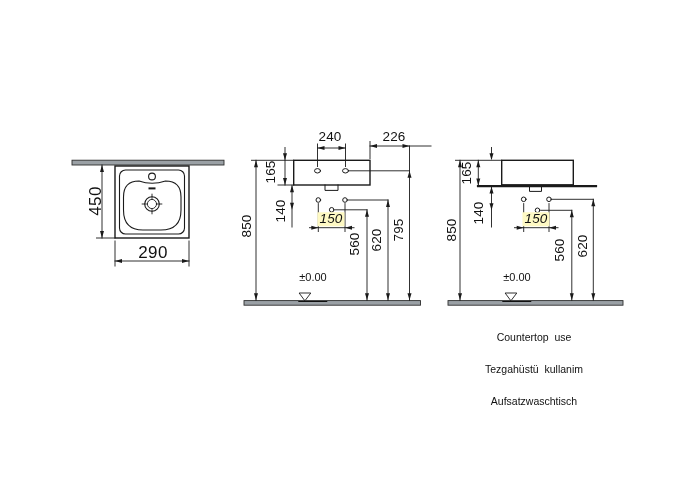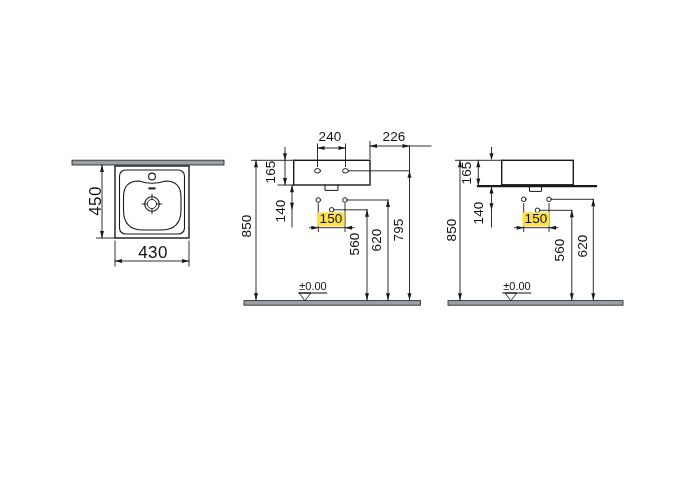--- a/index.html
+++ b/index.html
@@ -3,22 +3,22 @@
 <meta charset="utf-8">
 <style>
   html,body{margin:0;padding:0;background:#ffffff;}
   .canvas{position:relative;width:700px;height:494px;background:#ffffff;overflow:hidden;
           font-family:"Liberation Sans","DejaVu Sans",sans-serif;}
   .canvas svg{position:absolute;left:0;top:0;}
   .lbl{position:absolute;color:#111;transform:translate(-50%,-50%);white-space:pre;line-height:1;}
   .rot{transform:translate(-50%,-50%) rotate(-90deg);}
   .dim{font-size:13.5px;letter-spacing:.2px;}
   .dim-lg{font-size:17px;letter-spacing:.3px;}
-  .mask{background:#fde047;padding:0 2px;}
-  .datum{font-size:11px;border-bottom:1.2px solid #111;padding:0 1px 1px;}
+  .mask{background:#fef9c3;padding:0 2px;font-style:italic;}
+  .datum{font-size:11px;border-bottom:1.2px solid #111;padding:0 1px 18px;}
   .caption{position:absolute;transform:translateX(-50%);text-align:center;color:#111;
            font-size:10.5px;line-height:10.6px;white-space:pre;}
 </style>
 </head>
 <body>
 
 <div class="canvas">
 
 <svg width="700" height="494" viewBox="0 0 700 494">
   <g stroke="#1a1a1a" fill="none" stroke-width="1" stroke-linecap="square">
@@ -155,35 +155,40 @@
         <line x1="552.5" y1="199.3" x2="593.3" y2="199.3"></line>
         <line x1="593.3" y1="199.3" x2="593.3" y2="300.3"></line>
         <path d="M593.3 199.3 l-2 7 l4 0 z" fill="#1a1a1a" stroke="none"></path>
         <path d="M593.3 300.3 l-2 -7 l4 0 z" fill="#1a1a1a" stroke="none"></path>
       </g>
     </g>
   </g>
 </svg>
 
 <div class="lbl dim-lg rot" style="left:95px;top:201px">450</div>
-<div class="lbl dim-lg" style="left:153px;top:252px">430</div>
+<div class="lbl dim-lg" style="left:153px;top:252px">290</div>
 
 <div class="lbl dim" style="left:330px;top:137px">240</div>
 <div class="lbl dim" style="left:394px;top:137px">226</div>
 <div class="lbl dim rot" style="left:271px;top:172px">165</div>
 <div class="lbl dim rot" style="left:281px;top:211px">140</div>
 <div class="lbl dim mask" style="left:331px;top:219px">150</div>
 <div class="lbl dim rot" style="left:355px;top:244px">560</div>
 <div class="lbl dim rot" style="left:377px;top:240px">620</div>
 <div class="lbl dim rot" style="left:399px;top:230px">795</div>
 <div class="lbl dim rot" style="left:247px;top:226px">850</div>
 <div class="lbl datum" style="left:313px;top:287px">±0.00</div>
 
 <div class="lbl dim rot" style="left:467px;top:173px">165</div>
 <div class="lbl dim rot" style="left:479px;top:213px">140</div>
 <div class="lbl dim mask" style="left:536px;top:219px">150</div>
 <div class="lbl dim rot" style="left:560px;top:250px">560</div>
 <div class="lbl dim rot" style="left:583px;top:246px">620</div>
 <div class="lbl dim rot" style="left:452px;top:230px">850</div>
 <div class="lbl datum" style="left:517px;top:287px">±0.00</div>
 
+<div class="caption" style="left:534px;top:311px">
+  <div>Countertop  use</div>
+  <div>Tezgahüstü  kullanim</div>
+  <div>Aufsatzwaschtisch</div>
+</div>
 
 </div>
 
 </body></html>

